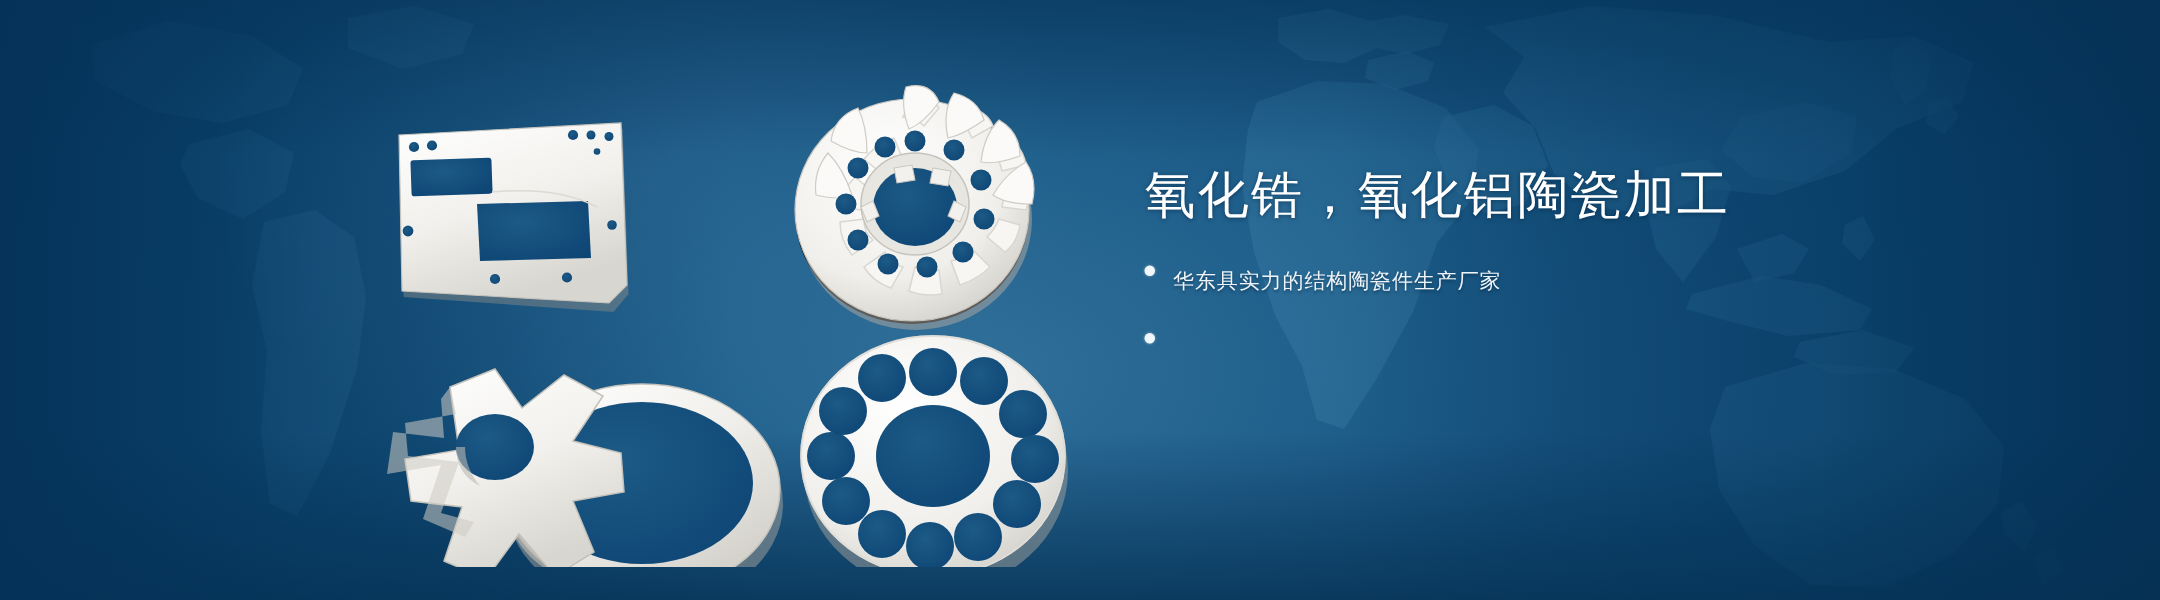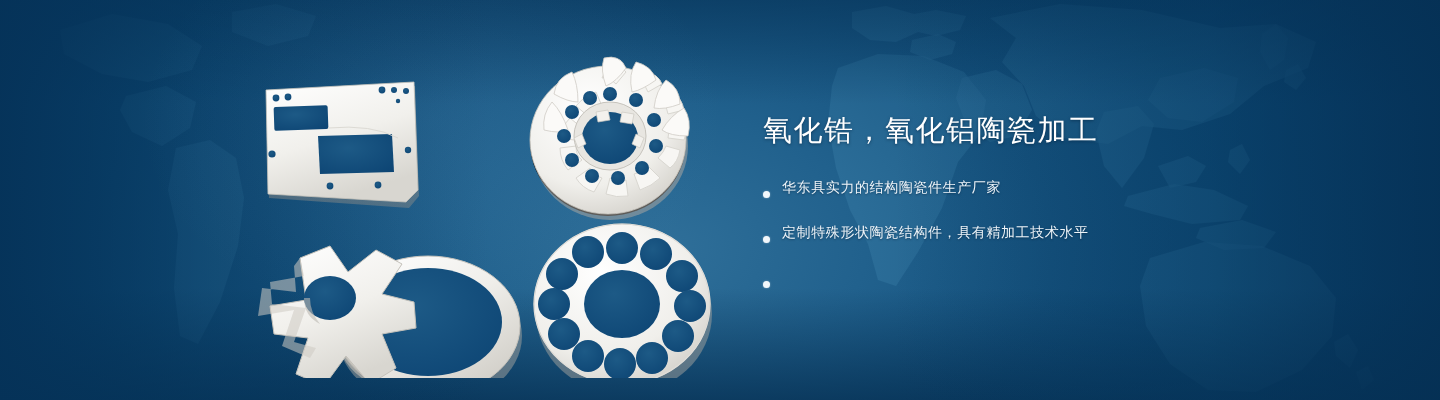--- a/index.html
+++ b/index.html
@@ -54,36 +54,36 @@
 
   
   .copy {
     position: absolute;
     left: 763px;
     top: 110px;
     width: 600px;
   }
   .headline {
     color: #ffffff;
-    font-size: 29px;
+    font-size: 34px;
     line-height: 40px;
     letter-spacing: 1.5px;
     font-weight: 400;
     white-space: nowrap;
     text-shadow: 0 1px 3px rgba(2,30,54,0.55);
   }
   .bullets {
     list-style: none;
     margin: 0;
     padding: 0;
     margin-top: 27px;
   }
   .bullet {
     display: flex;
-    align-items: flex-end;
+    align-items: flex-start;
     height: 21px;
     margin-bottom: 6px;
     margin-top: 24px;
   }
   .dot {
     width: 7px;
     height: 7px;
     border-radius: 50%;
     background: #f2f7fb;
     flex: 0 0 auto;
@@ -291,21 +291,17 @@
   <div class="copy">
     <div class="headline">氧化锆，氧化铝陶瓷加工</div>
 
     <ul class="bullets">
       <li class="bullet">
         <span class="dot"></span>
         <span class="bullet-text">华东具实力的结构陶瓷件生产厂家</span>
       </li>
       <li class="bullet">
         <span class="dot"></span>
-        <span class="bullet-text">定制特殊形状陶瓷结构件，具有精加工技术水平</span>
-      </li>
-      <li class="bullet">
-        <span class="dot"></span>
       </li>
     </ul>
   </div>
 
 </div>
 
 </body></html>

